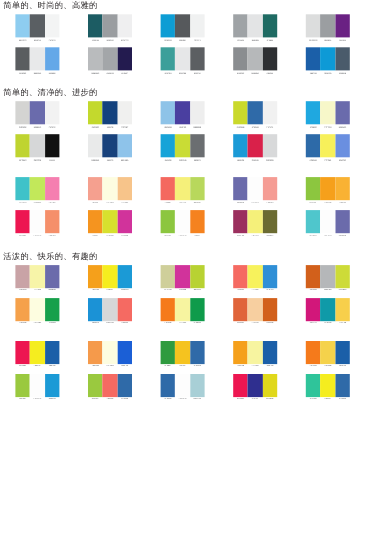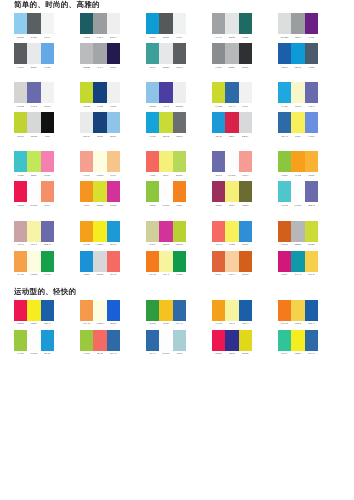--- a/index.html
+++ b/index.html
@@ -6,23 +6,23 @@
   body{
     width:354px;height:500px;
     background:#ffffff;
     font-family:"Liberation Sans","DejaVu Sans",sans-serif;
     overflow:hidden;
     position:relative;
   }
   .page{position:relative;width:354px;height:500px;background:#fff;}
   .section{margin:0;padding:0;}
   .section-header{
-    font-size:7.5px;font-weight:bold;color:#231f20;
+    font-size:7.5px;font-weight:normal;color:#231f20;
     letter-spacing:0.3px;
-    padding-left:14px;
+    padding-left:3px;
     line-height:10px;
     height:10px;
     white-space:nowrap;
   }
   .pal-grid{
     display:flex;flex-wrap:wrap;
     padding-left:14px;
     padding-top:3px;
   }
   .palette{
@@ -180,20 +180,21 @@
             <div class="codes">
               <div class="code">1B5FA8</div>
               <div class="code">0E9AD6</div>
               <div class="code">4A5B6B</div>
             </div>
           </div>
         </div>
         <div class="sec-gap"></div>
       </div>
       <div class="section">
+        <div class="section-header">简单的、清净的、进步的</div>
         <div class="pal-grid">
           <div class="palette">
             <div class="swatches">
               <div class="sw" style="background: rgb(212, 212, 210);"></div>
               <div class="sw" style="background: rgb(106, 107, 172);"></div>
               <div class="sw" style="background: rgb(242, 242, 242);"></div>
             </div>
             <div class="codes">
               <div class="code">D4D4D2</div>
               <div class="code">6A6BAC</div>
@@ -430,20 +431,21 @@
             <div class="codes">
               <div class="code">4FC6CC</div>
               <div class="code">FDFDFD</div>
               <div class="code">6B6BAB</div>
             </div>
           </div>
         </div>
         <div class="sec-gap"></div>
       </div>
       <div class="section">
+        <div class="section-header">活泼的、快乐的、有趣的</div>
         <div class="pal-grid">
           <div class="palette">
             <div class="swatches">
               <div class="sw" style="background: rgb(201, 163, 166);"></div>
               <div class="sw" style="background: rgb(247, 244, 168);"></div>
               <div class="sw" style="background: rgb(107, 107, 171);"></div>
             </div>
             <div class="codes">
               <div class="code">C9A3A6</div>
               <div class="code">F7F4A8</div>
@@ -555,21 +557,20 @@
             <div class="codes">
               <div class="code">D2177A</div>
               <div class="code">0F9AA8</div>
               <div class="code">F7CF4B</div>
             </div>
           </div>
         </div>
         <div class="sec-gap"></div>
       </div>
       <div class="section">
-        <div class="section-header">运动型的、轻快的</div>
         <div class="pal-grid">
           <div class="palette">
             <div class="swatches">
               <div class="sw" style="background: rgb(237, 22, 81);"></div>
               <div class="sw" style="background: rgb(245, 237, 31);"></div>
               <div class="sw" style="background: rgb(27, 95, 168);"></div>
             </div>
             <div class="codes">
               <div class="code">ED1651</div>
               <div class="code">F5ED1F</div>

